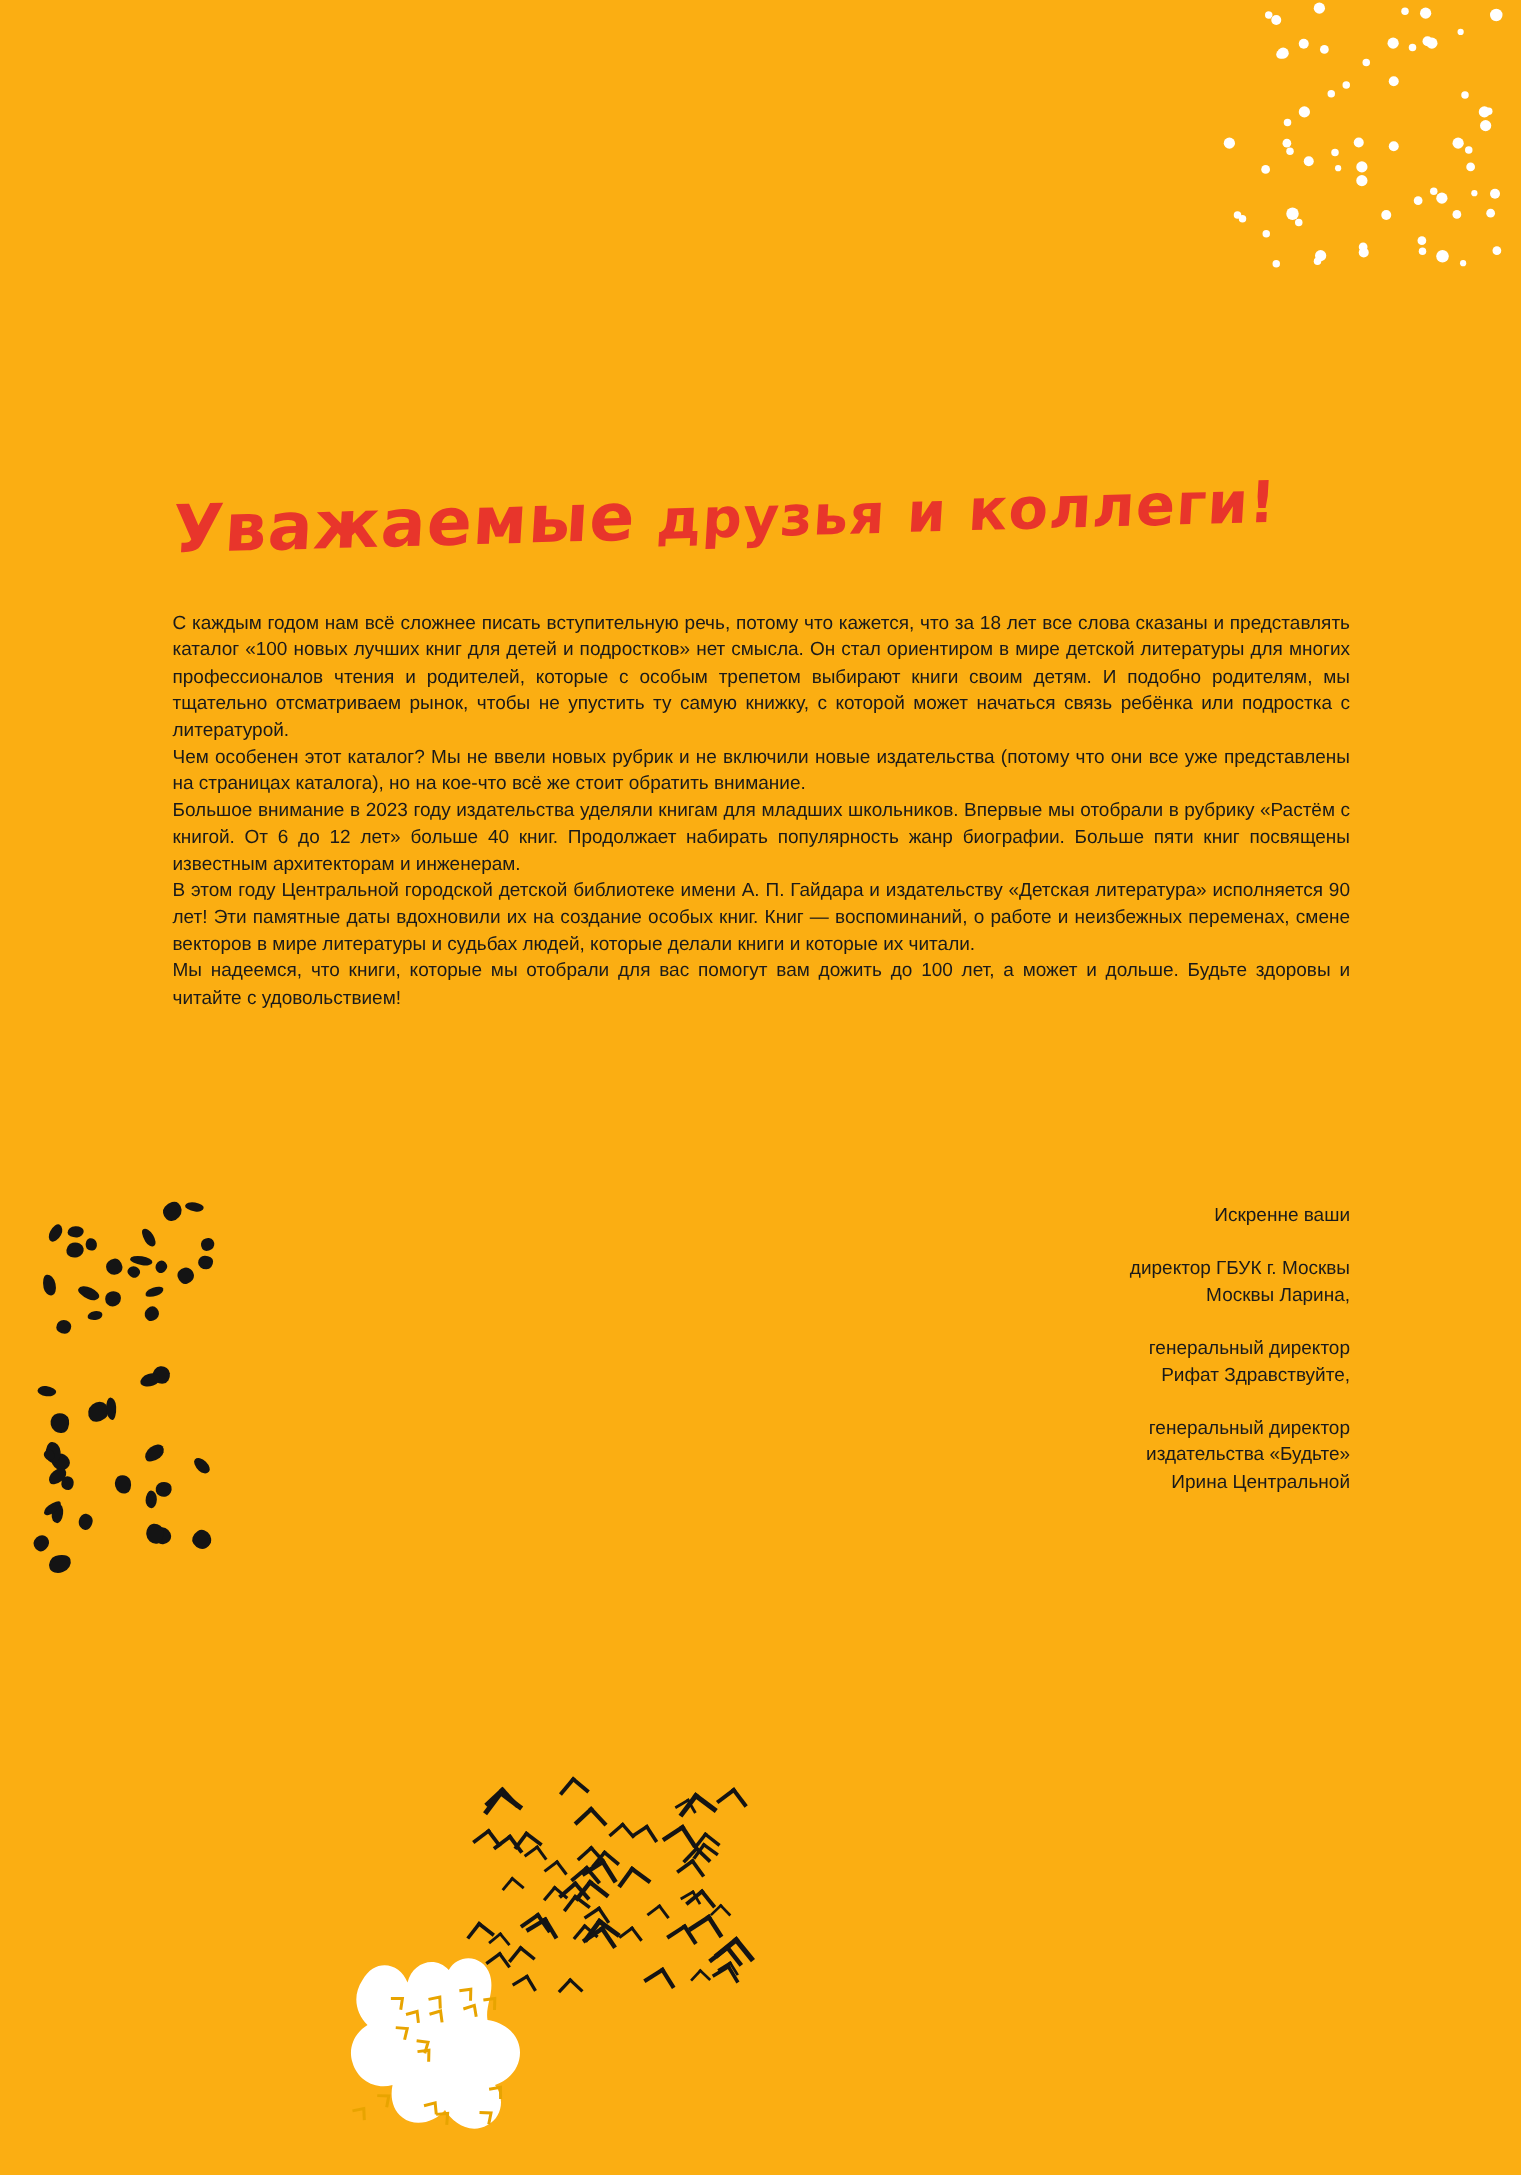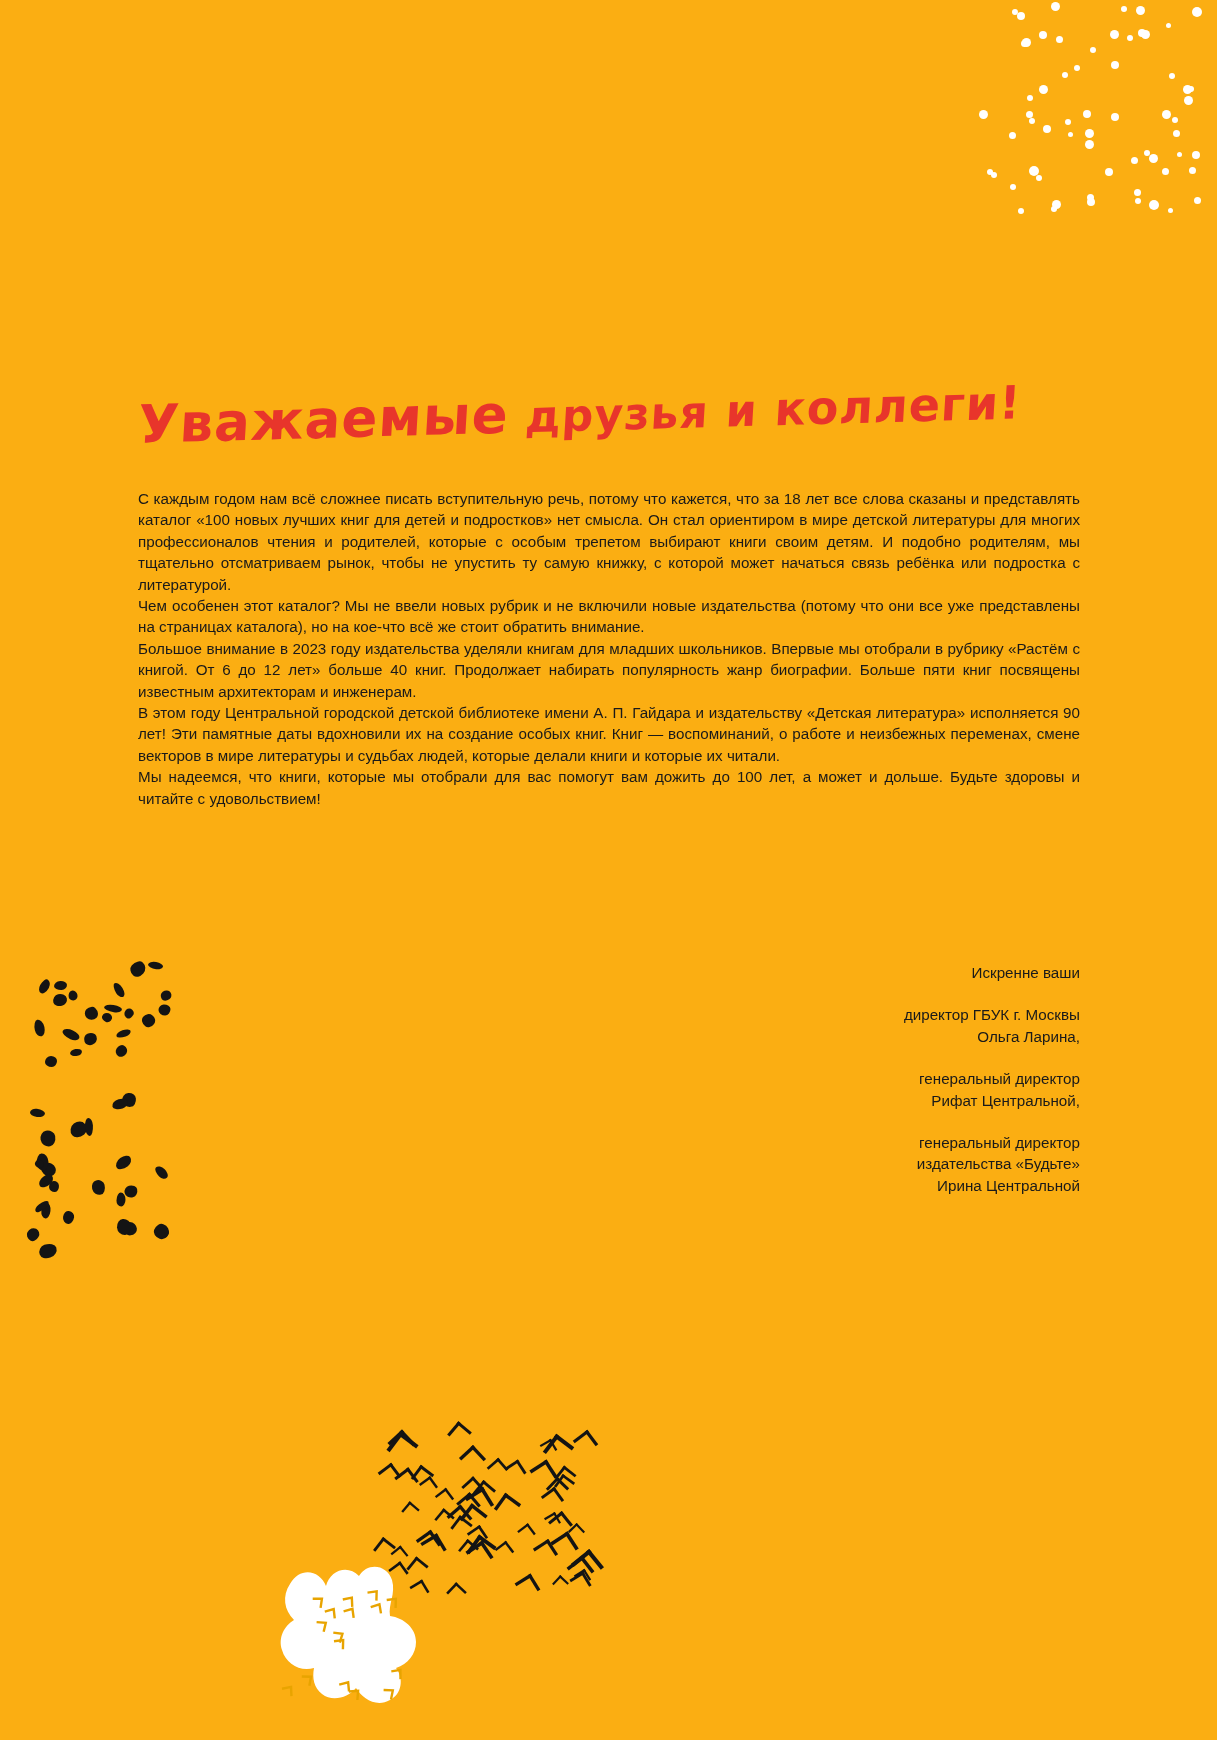--- a/index.html
+++ b/index.html
@@ -224,25 +224,25 @@
     <p>В этом году Центральной городской детской библиотеке имени А. П. Гайдара и издательству «Детская литература» исполняется 90 лет! Эти памятные даты вдохновили их на создание особых книг. Книг — воспоминаний, о работе и неизбежных переменах, смене векторов в мире литературы и судьбах людей, которые делали книги и которые их читали.</p>
     <p>Мы надеемся, что книги, которые мы отобрали для вас помогут вам дожить до 100 лет, а может и дольше. Будьте здоровы и читайте с удовольствием!</p>
   </div>
 
   <div class="signature">
     <div class="sig-group">
       <span class="sig-line">Искренне ваши</span>
     </div>
     <div class="sig-group">
       <span class="sig-line">директор ГБУК г. Москвы</span>
-      <span class="sig-line">Ольга Ларина,</span>
+      <span class="sig-line">Москвы Ларина,</span>
     </div>
     <div class="sig-group">
       <span class="sig-line">генеральный директор</span>
-      <span class="sig-line">Рифат Центральной,</span>
+      <span class="sig-line">Рифат Здравствуйте,</span>
     </div>
     <div class="sig-group">
       <span class="sig-line">генеральный директор</span>
       <span class="sig-line">издательства «Будьте»</span>
       <span class="sig-line">Ирина Центральной</span>
     </div>
   </div>
 
   <div class="speck-cloud" id="speckCloud">
       <i style="width: 13px; height: 9px; left: 32px; top: 26px; transform: rotate(177deg);"></i>

